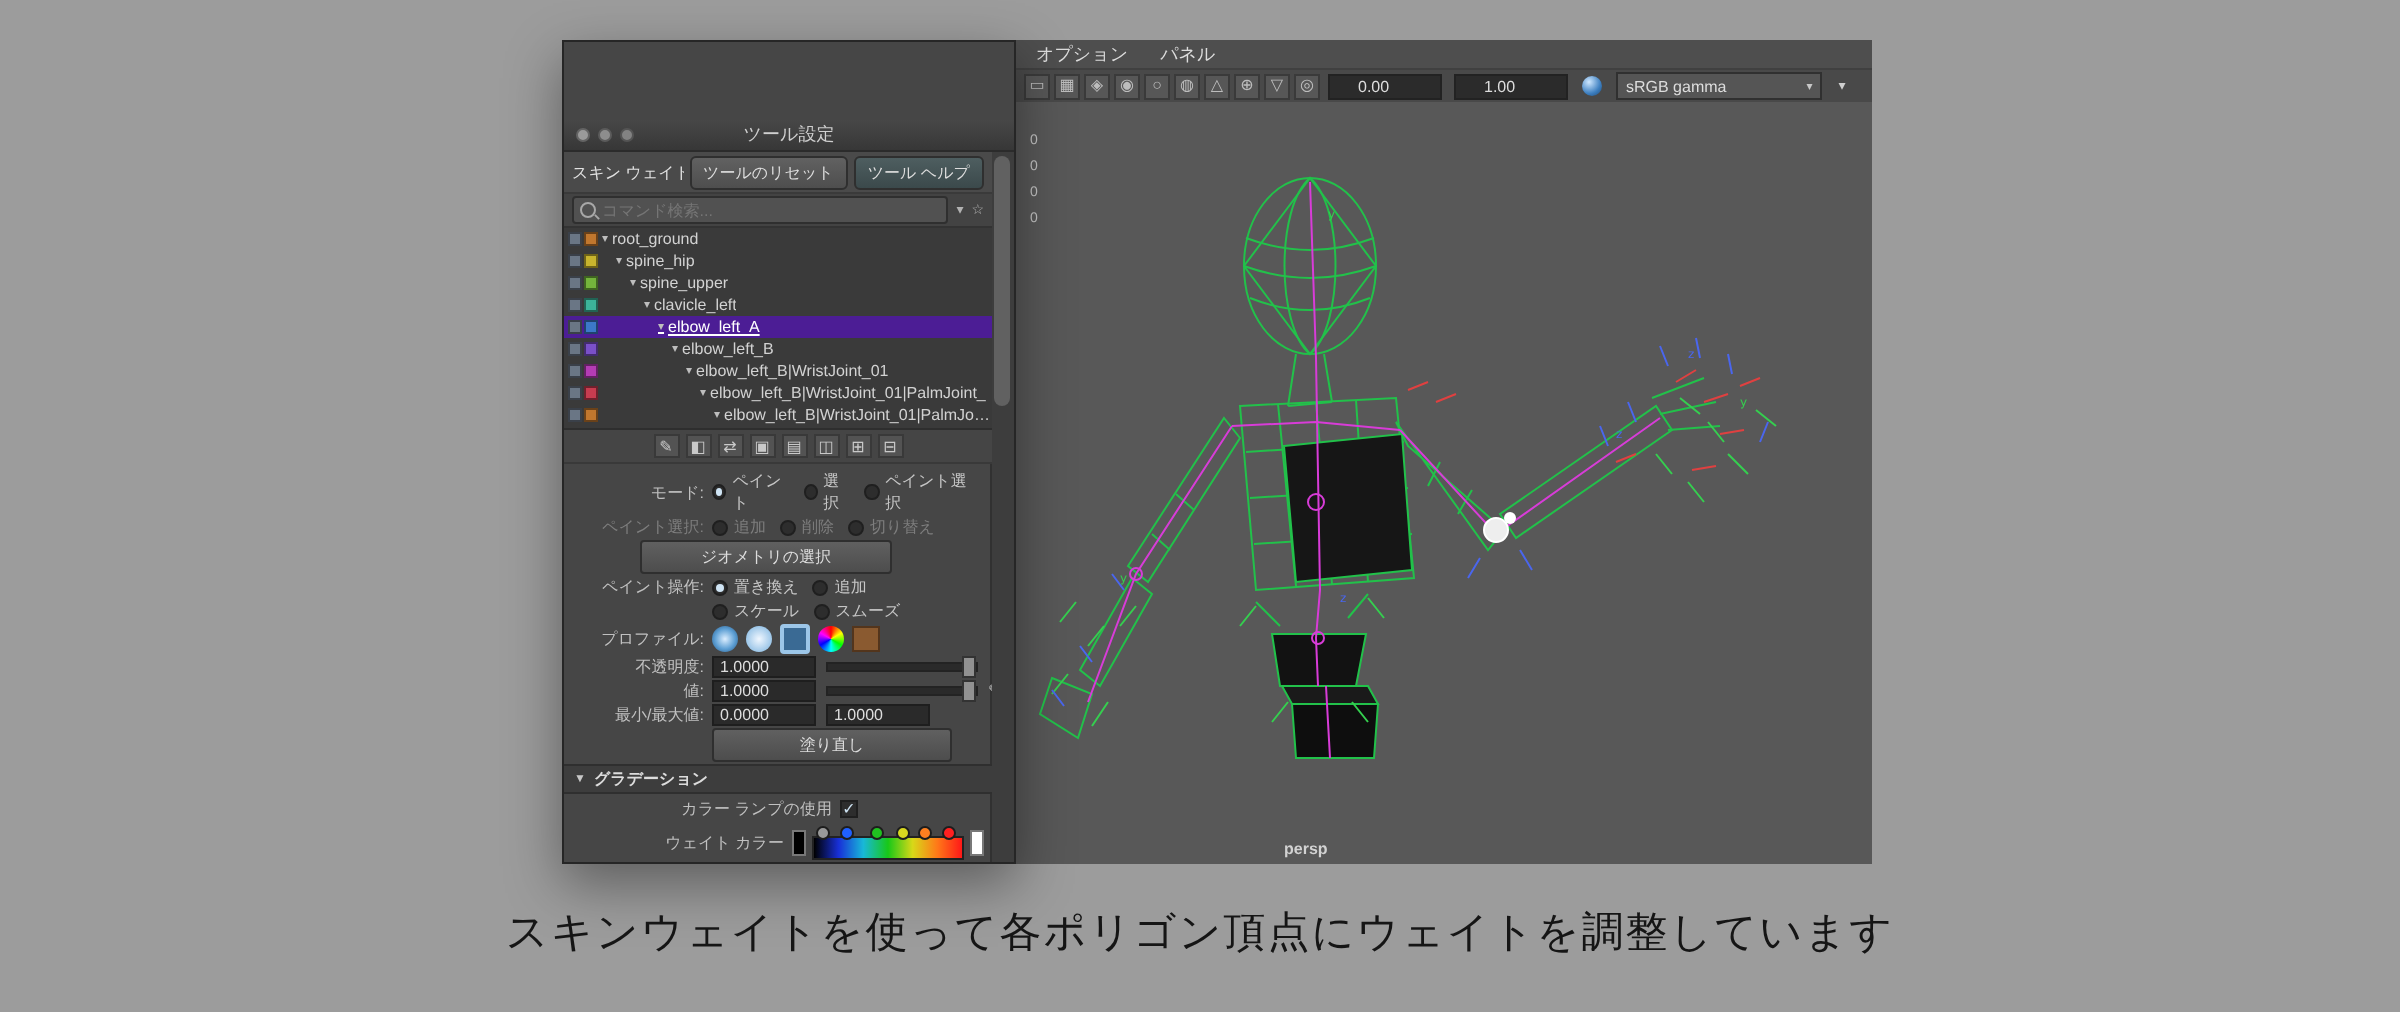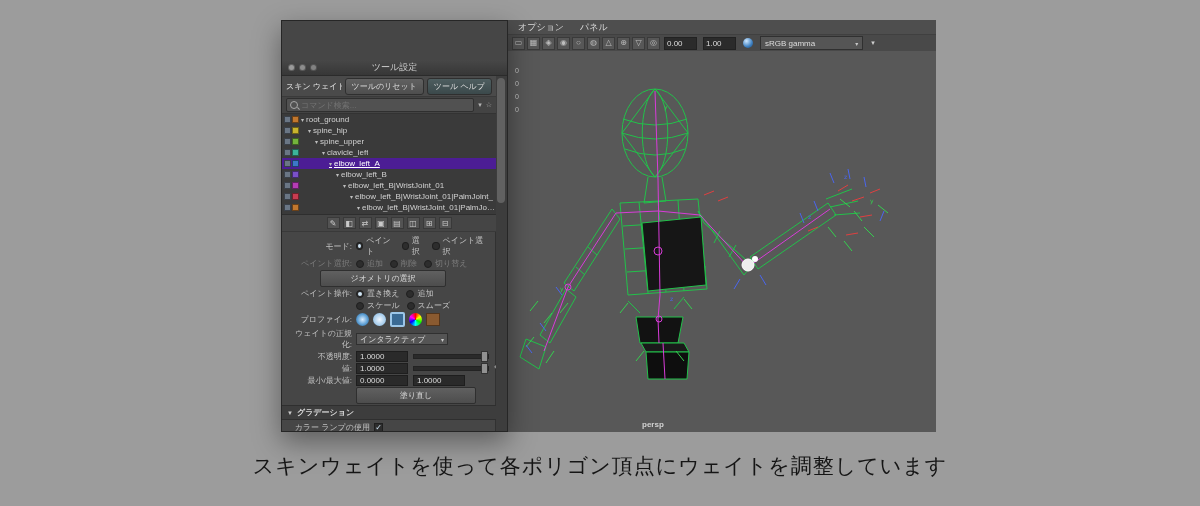--- a/index.html
+++ b/index.html
@@ -4,21 +4,21 @@
 <style>
   html,body{margin:0;padding:0;}
   body{font-family:"Liberation Sans","DejaVu Sans",sans-serif;}
   .stage{position:relative;width:1200px;height:506px;background:#9c9c9c;overflow:hidden;}
 
   
   .viewport{position:absolute;left:508px;top:20px;width:428px;height:412px;background:#565656;}
   .vp-menubar{height:14px;background:#4e4e4e;border-bottom:1px solid #404040;display:flex;align-items:center;gap:16px;padding:0 10px;font-size:9px;color:#dcdcdc;text-align:right;}
   .vp-toolbar{height:16px;background:#494949;border-bottom:1px solid #3b3b3b;display:flex;align-items:center;gap:2px;padding:0 4px;}
   .vpi{width:13px;height:13px;background:#575757;border:1px solid #3a3a3a;color:#bdbdbd;font-size:8px;line-height:12px;display:inline-flex;align-items:center;justify-content:center;box-sizing:border-box;}
-  .vp-field{width:27px;height:11px;background:#2b2b2b;border:1px solid #222;color:#ddd;font-size:8px;display:flex;align-items:center;padding:0 2px;margin:0 2px;}
+  .vp-field{width:27px;height:11px;background:#2b2b2b;border:1px solid #222;color:#ddd;font-size:8px;display:flex;align-items:center;padding:0 14px;margin:0 2px;}
   .sphere{width:10px;height:10px;border-radius:50%;background:radial-gradient(circle at 35% 30%,#cfe8ff,#3d7fc0 60%,#1c4876);margin:0 3px;}
   .gammadd{min-width:72px;height:12px;background:#555;border:1px solid #303030;color:#ddd;font-size:8px;display:flex;align-items:center;justify-content:space-between;padding:0 4px;margin-left:2px;gap:40px;}
   .caret{font-size:7px;color:#cfcfcf;margin-left:6px;}
   .vp-canvas{position:absolute;left:0;right:0;top:31px;bottom:0;background:#585858;overflow:hidden;}
   .hud{position:absolute;left:7px;top:16px;display:flex;flex-direction:column;gap:6px;font-size:7px;color:#c3c3c3;}
   .persp{position:absolute;bottom:3px;left:134px;font-size:8px;font-weight:bold;color:#d2d2d2;}
 
   svg .wire{stroke:var(--wire,#22c14a);}
   svg .mag{stroke:var(--mag,#d83cd8);}
   svg .axr{stroke:var(--axr,#e04040);}
@@ -81,21 +81,21 @@
   .dropdown{width:92px;height:12px;background:#555;border:1px solid #303030;display:flex;align-items:center;justify-content:space-between;padding:0 3px;color:#ddd;box-sizing:border-box;}
   .prof{display:inline-flex;align-items:center;gap:4px;}
   .p1{width:13px;height:13px;border-radius:50%;background:radial-gradient(circle,#dceeff 0%,#5d9fd4 55%,#24527c 100%);}
   .p2{width:13px;height:13px;border-radius:50%;background:radial-gradient(circle,#f0f7ff 0%,#9cc6e8 70%,#5d88ac 100%);}
   .p3{width:11px;height:11px;background:#3a6a94;border:2px solid #9cc6e8;border-radius:2px;box-sizing:content-box;}
   .p4{width:13px;height:13px;border-radius:50%;background:conic-gradient(#f00,#ff0,#0f0,#0ff,#00f,#f0f,#f00);}
   .p5{width:12px;height:11px;background:#8a5a30;border:1px solid #53351c;}
 
   .section-h{height:13px;flex:0 0 auto;background:#3d3d3d;border-top:1px solid #2f2f2f;border-bottom:1px solid #2f2f2f;display:flex;align-items:center;gap:4px;padding:0 5px;color:#dcdcdc;font-size:8px;font-weight:bold;}
   .sarrow{font-size:6px;color:#c8c8c8;}
-  .gradrows{padding:2px 4px;display:flex;flex-direction:column;gap:2px;font-size:8px;color:#c6c6c6;}
+  .gradrows{padding:2px 4px;display:flex;flex-direction:column;gap:2px;font-size:8px;color:#c6c6c6;margin-left:46px;}
   .checkbox{width:9px;height:9px;background:#2d2d2d;border:1px solid #1f1f1f;color:#cfe4f4;font-size:8px;line-height:8px;text-align:center;box-sizing:border-box;}
   .swatch{width:17px;height:13px;border:1px solid #787878;box-sizing:border-box;}
   .rampwrap{position:relative;width:76px;height:18px;margin:0 3px;flex:0 0 auto;}
   .ramp{position:absolute;left:0;right:0;bottom:0;height:10px;border:1px solid #222;}
   .rdot{position:absolute;top:1px;width:5px;height:5px;border-radius:50%;border:1px solid #1d1d1d;box-sizing:content-box;}
   .selcolor{width:38px;height:8px;border:1px solid #5a1010;margin-right:4px;}
   .preset{width:9px;height:9px;border:1px solid #333;margin-right:3px;display:inline-block;}
 
   
   .caption{position:absolute;left:0;right:0;top:452px;text-align:center;font-size:21px;font-weight:500;color:#151515;letter-spacing:1px;}
@@ -390,27 +390,20 @@
             <span class="flabel">プロファイル:</span>
             <span class="prof">
               <span class="p1"></span>
               <span class="p2"></span>
               <span class="p3"></span>
               <span class="p4"></span>
               <span class="p5"></span>
             </span>
           </div>
           <div class="frow">
-            <span class="flabel">ウェイトの正規化:</span>
-            <span class="dropdown">
-              <span>インタラクティブ</span>
-              <span class="sarrow">▾</span>
-            </span>
-          </div>
-          <div class="frow">
             <span class="flabel">不透明度:</span>
             <input class="nfield" value="1.0000" style="">
             <span class="slider">
                 <span class="shandle"></span>
               </span>
           </div>
           <div class="frow">
             <span class="flabel">値:</span>
             <input class="nfield" value="1.0000" style="">
             <span class="slider">

